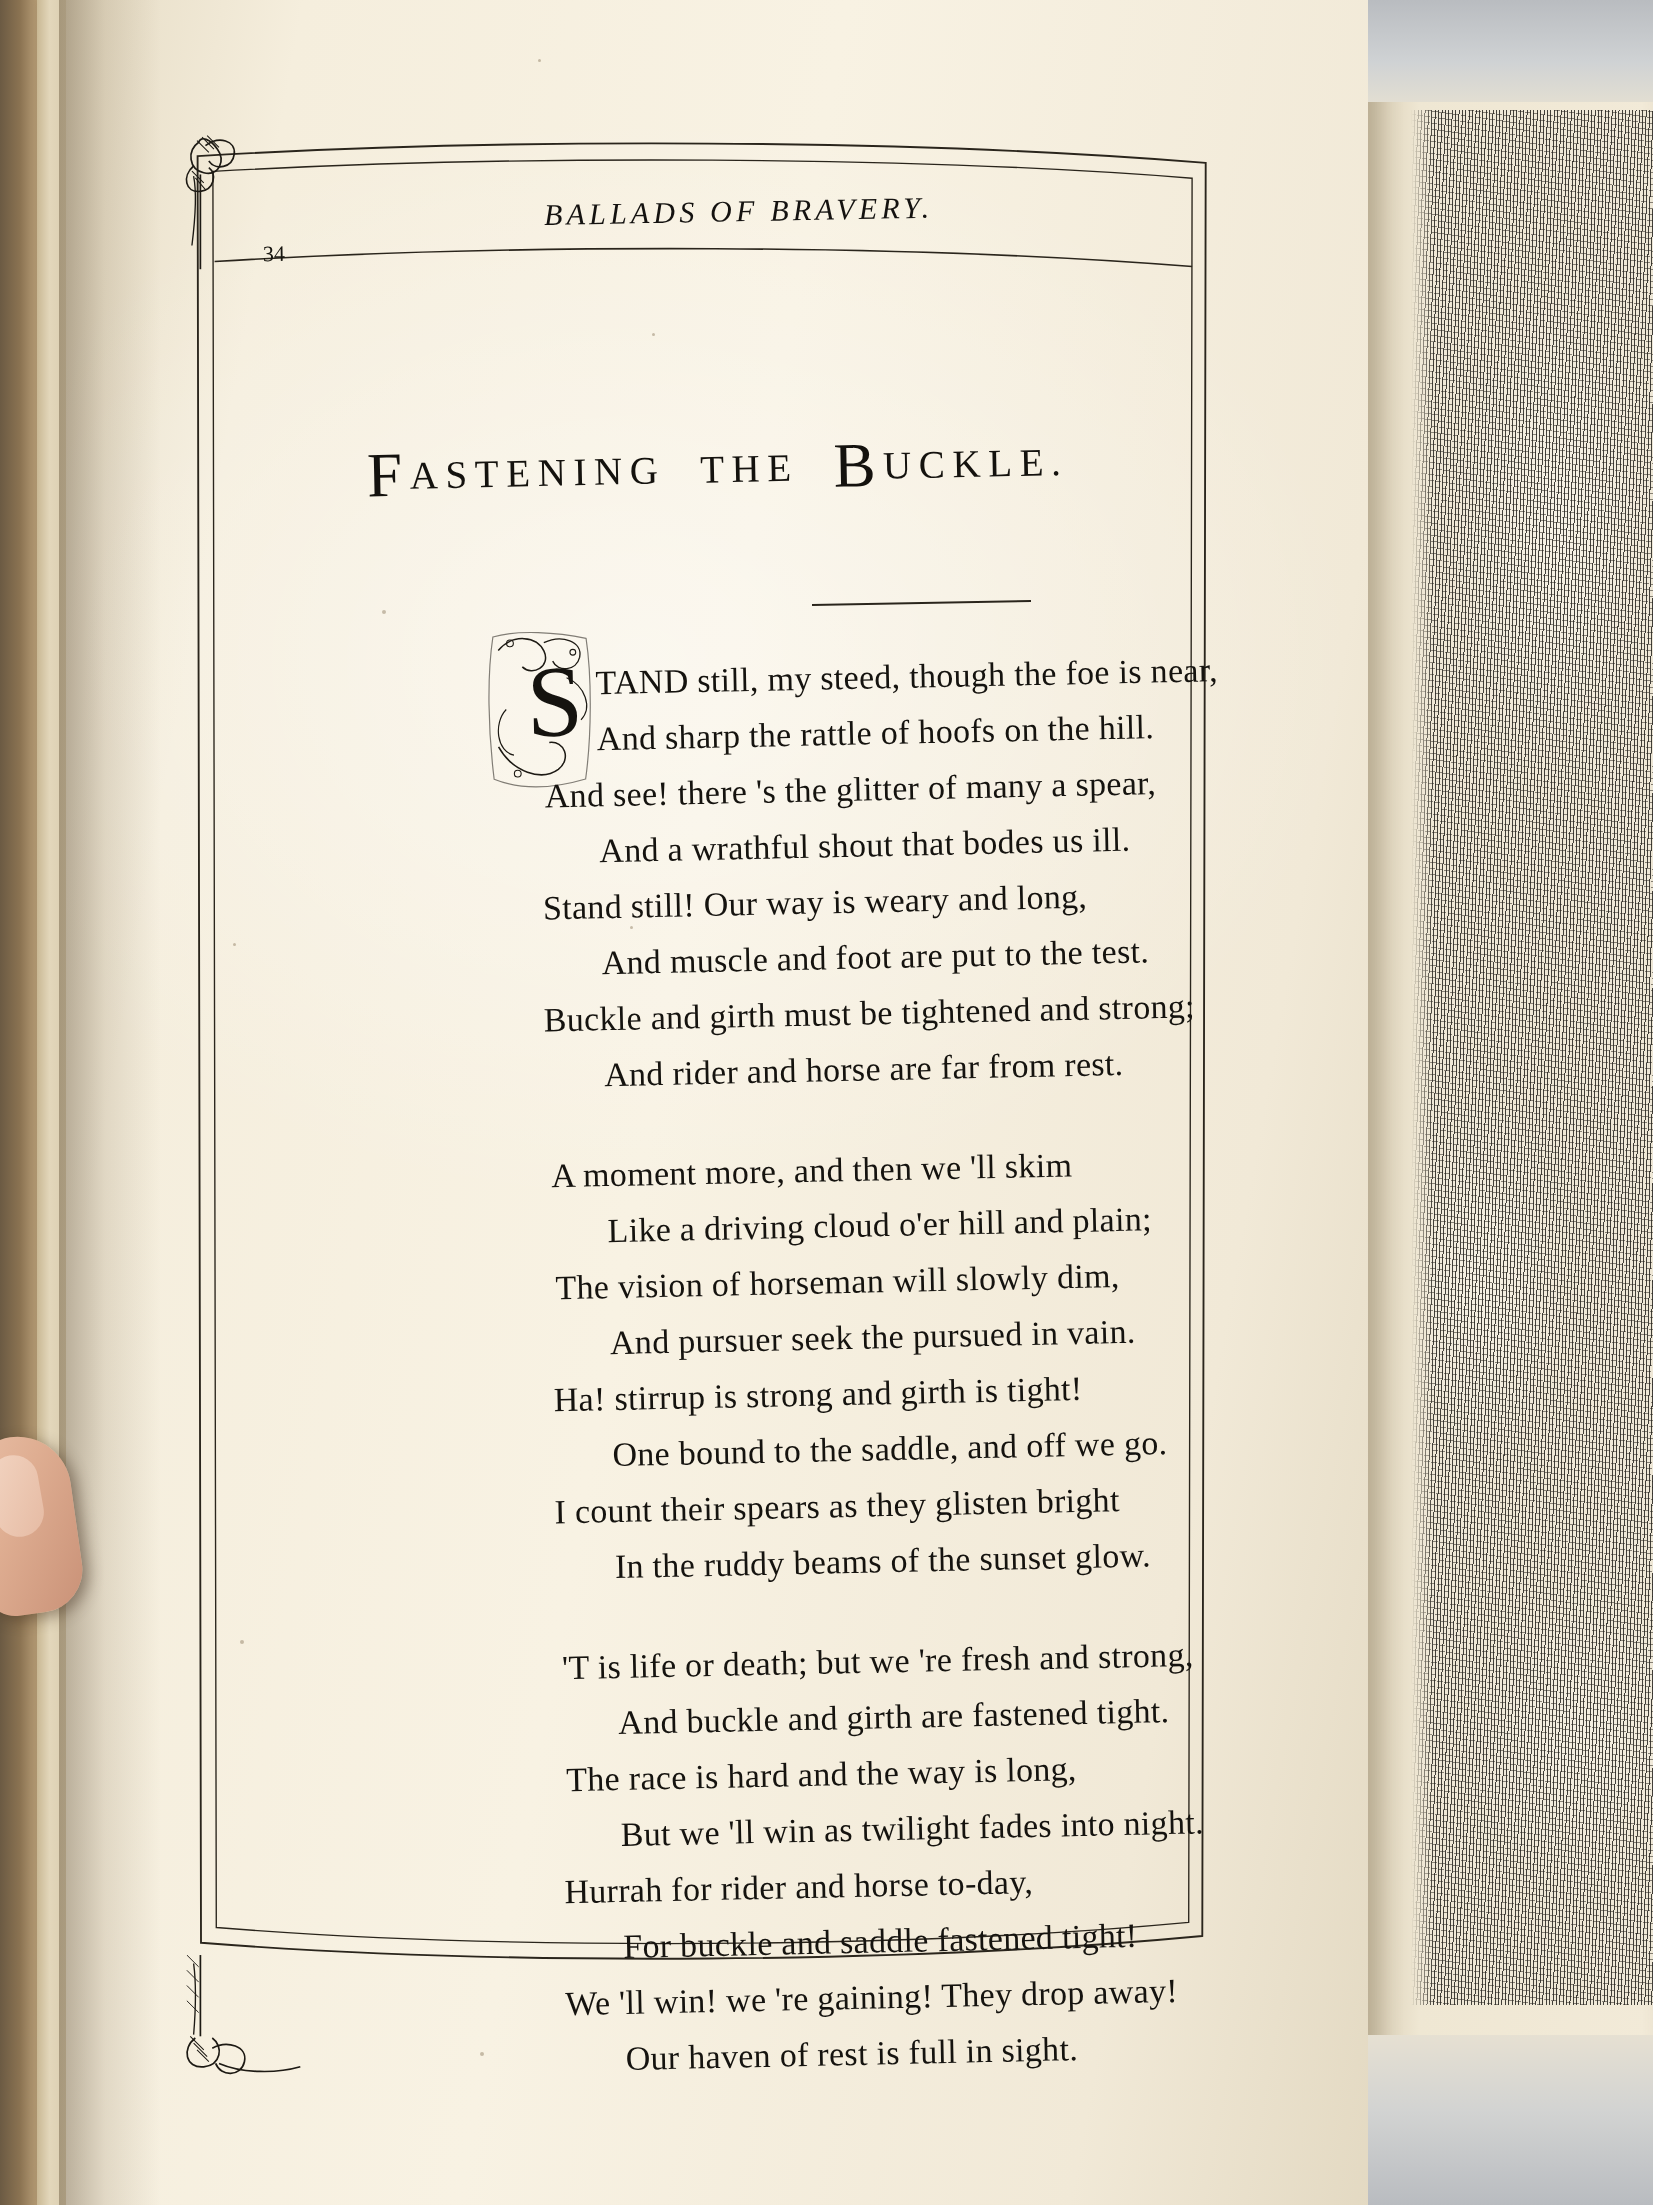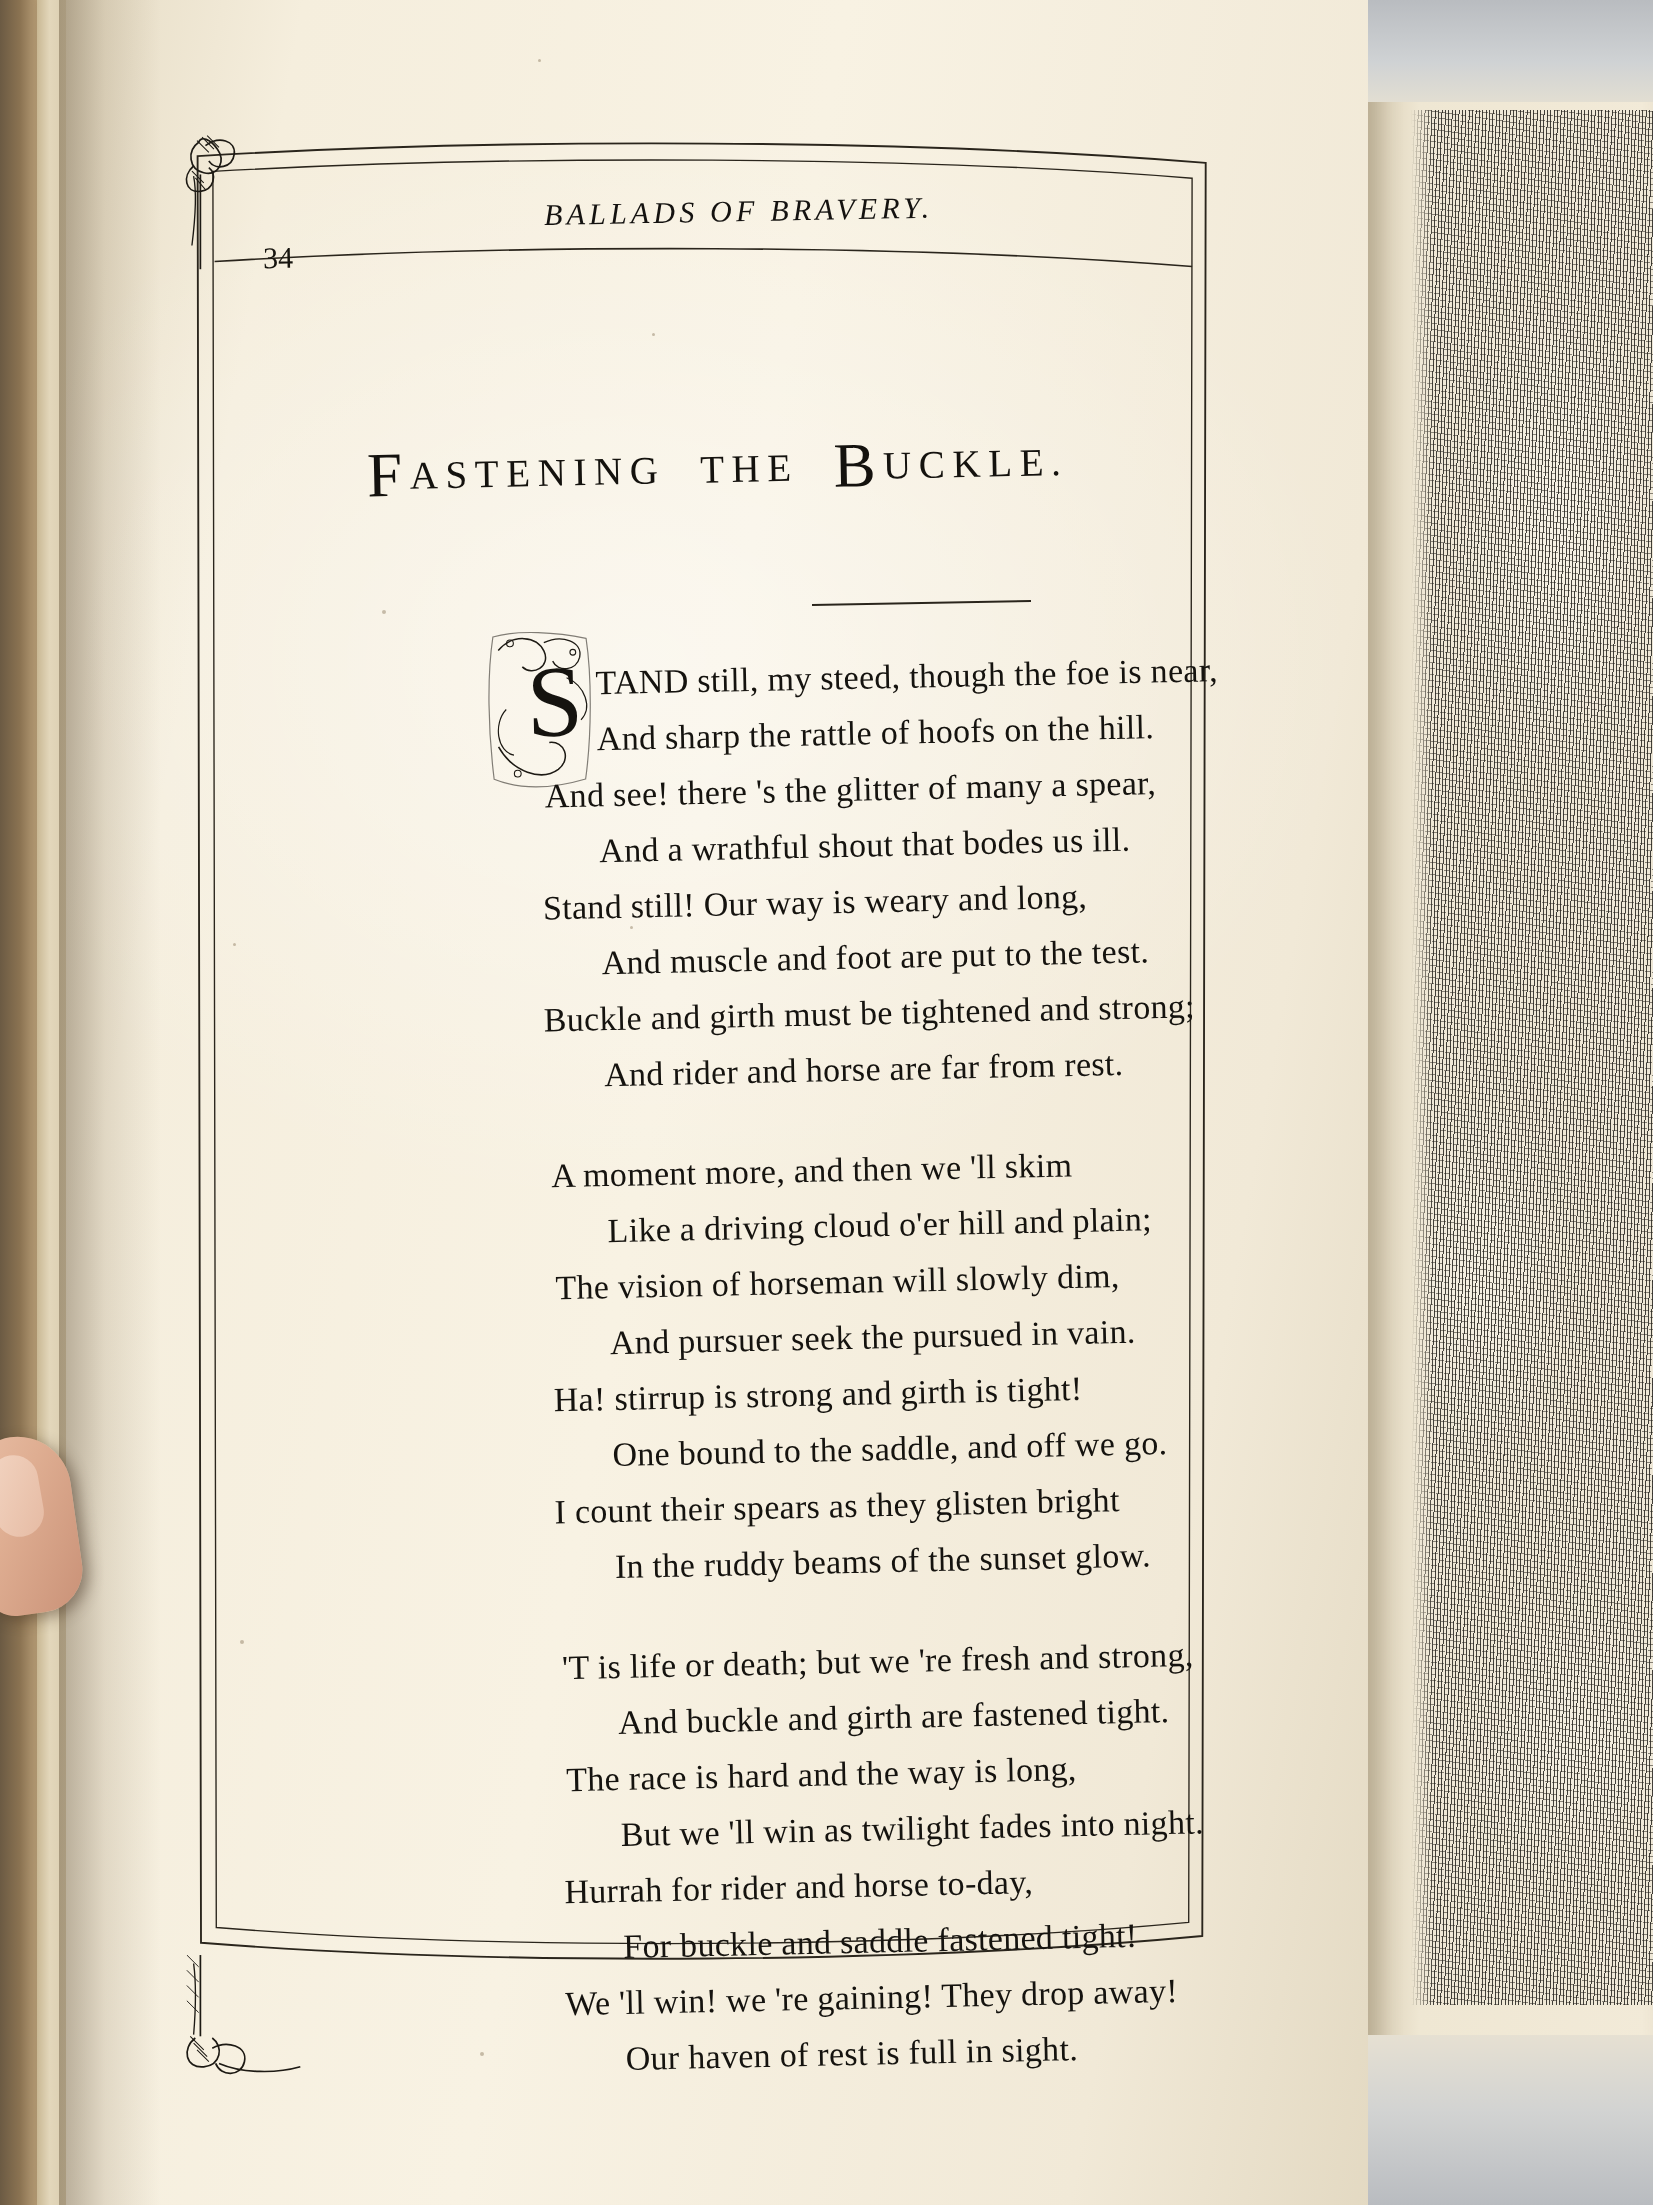--- a/index.html
+++ b/index.html
@@ -151,21 +151,21 @@
     letter-spacing: 4.2px;
     color: #141210;
     white-space: nowrap;
     transform: rotate(-1.1deg);
   }
   .folio {
     position: absolute;
     left: 263px;
     top: 241px;
     font-family: "Liberation Serif", serif;
-    font-size: 30px;
+    font-size: 22px;
     color: #17150f;
     transform: rotate(-1deg);
   }
 
   
   .poem-title {
     position: absolute;
     left: 367px;
     top: 444px;
     width: 918px;

